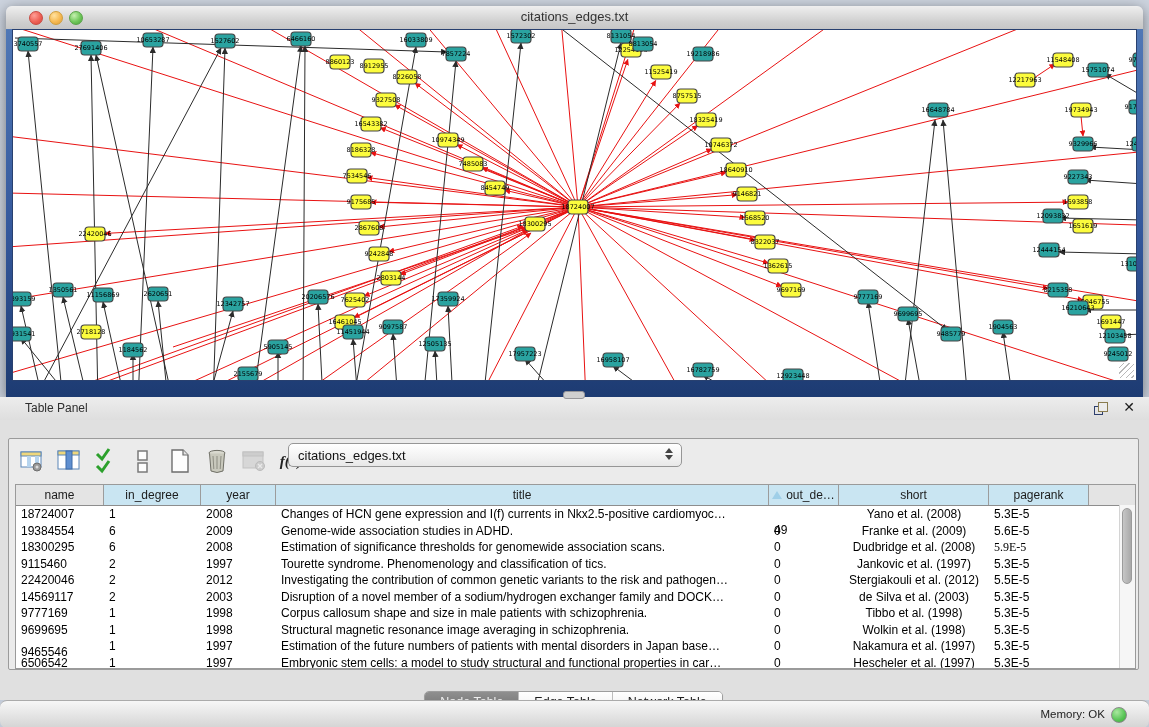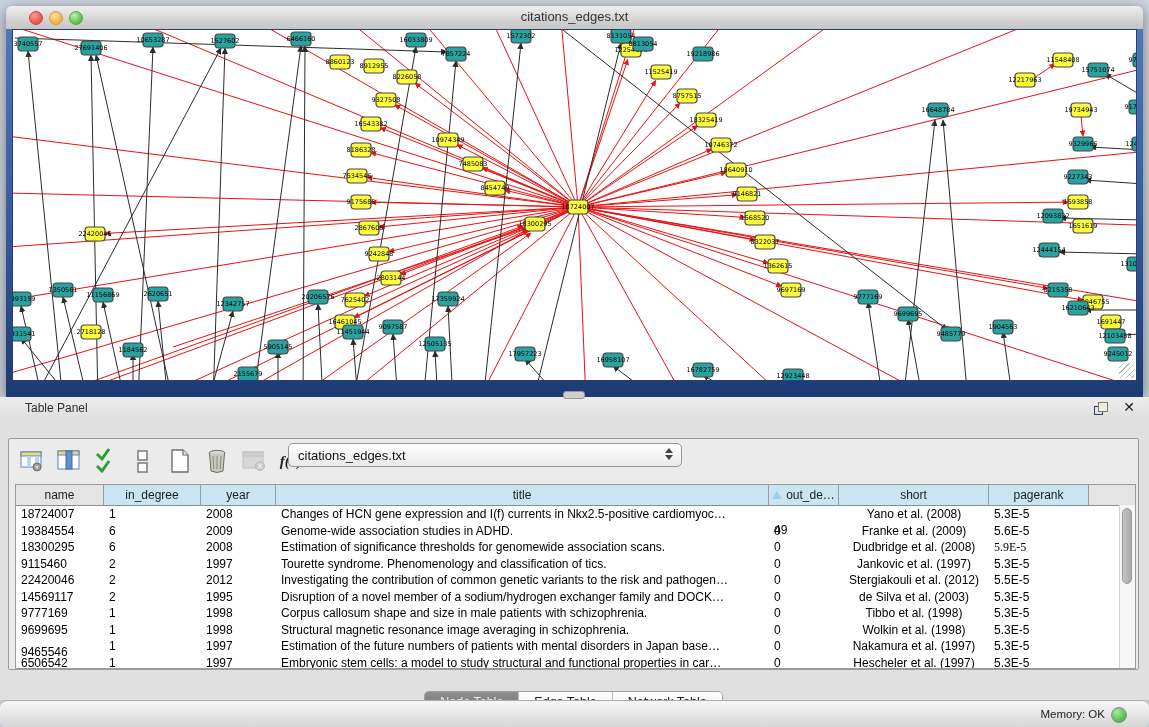--- a/index.html
+++ b/index.html
@@ -537,21 +537,21 @@
             <div class="td" style="width: 97px;">2</div>
             <div class="td" style="width: 75px;">2012</div>
             <div class="td" style="width: 493px;">Investigating the contribution of common genetic variants to the risk and pathogen…</div>
             <div class="td" style="width: 70px;">0</div>
             <div class="td center" style="width: 150px;">Stergiakouli et al. (2012)</div>
             <div class="td" style="width: 100px;">5.5E-5</div>
           </div>
           <div class="tr">
             <div class="td" style="width: 88px;">14569117</div>
             <div class="td" style="width: 97px;">2</div>
-            <div class="td" style="width: 75px;">1995</div>
+            <div class="td" style="width: 75px;">2003</div>
             <div class="td" style="width: 493px;">Disruption of a novel member of a sodium/hydrogen exchanger family and DOCK…</div>
             <div class="td" style="width: 70px;">0</div>
             <div class="td center" style="width: 150px;">de Silva et al. (2003)</div>
             <div class="td" style="width: 100px;">5.3E-5</div>
           </div>
           <div class="tr">
             <div class="td" style="width: 88px;">9777169</div>
             <div class="td" style="width: 97px;">1</div>
             <div class="td" style="width: 75px;">1998</div>
             <div class="td" style="width: 493px;">Corpus callosum shape and size in male patients with schizophrenia.</div>

